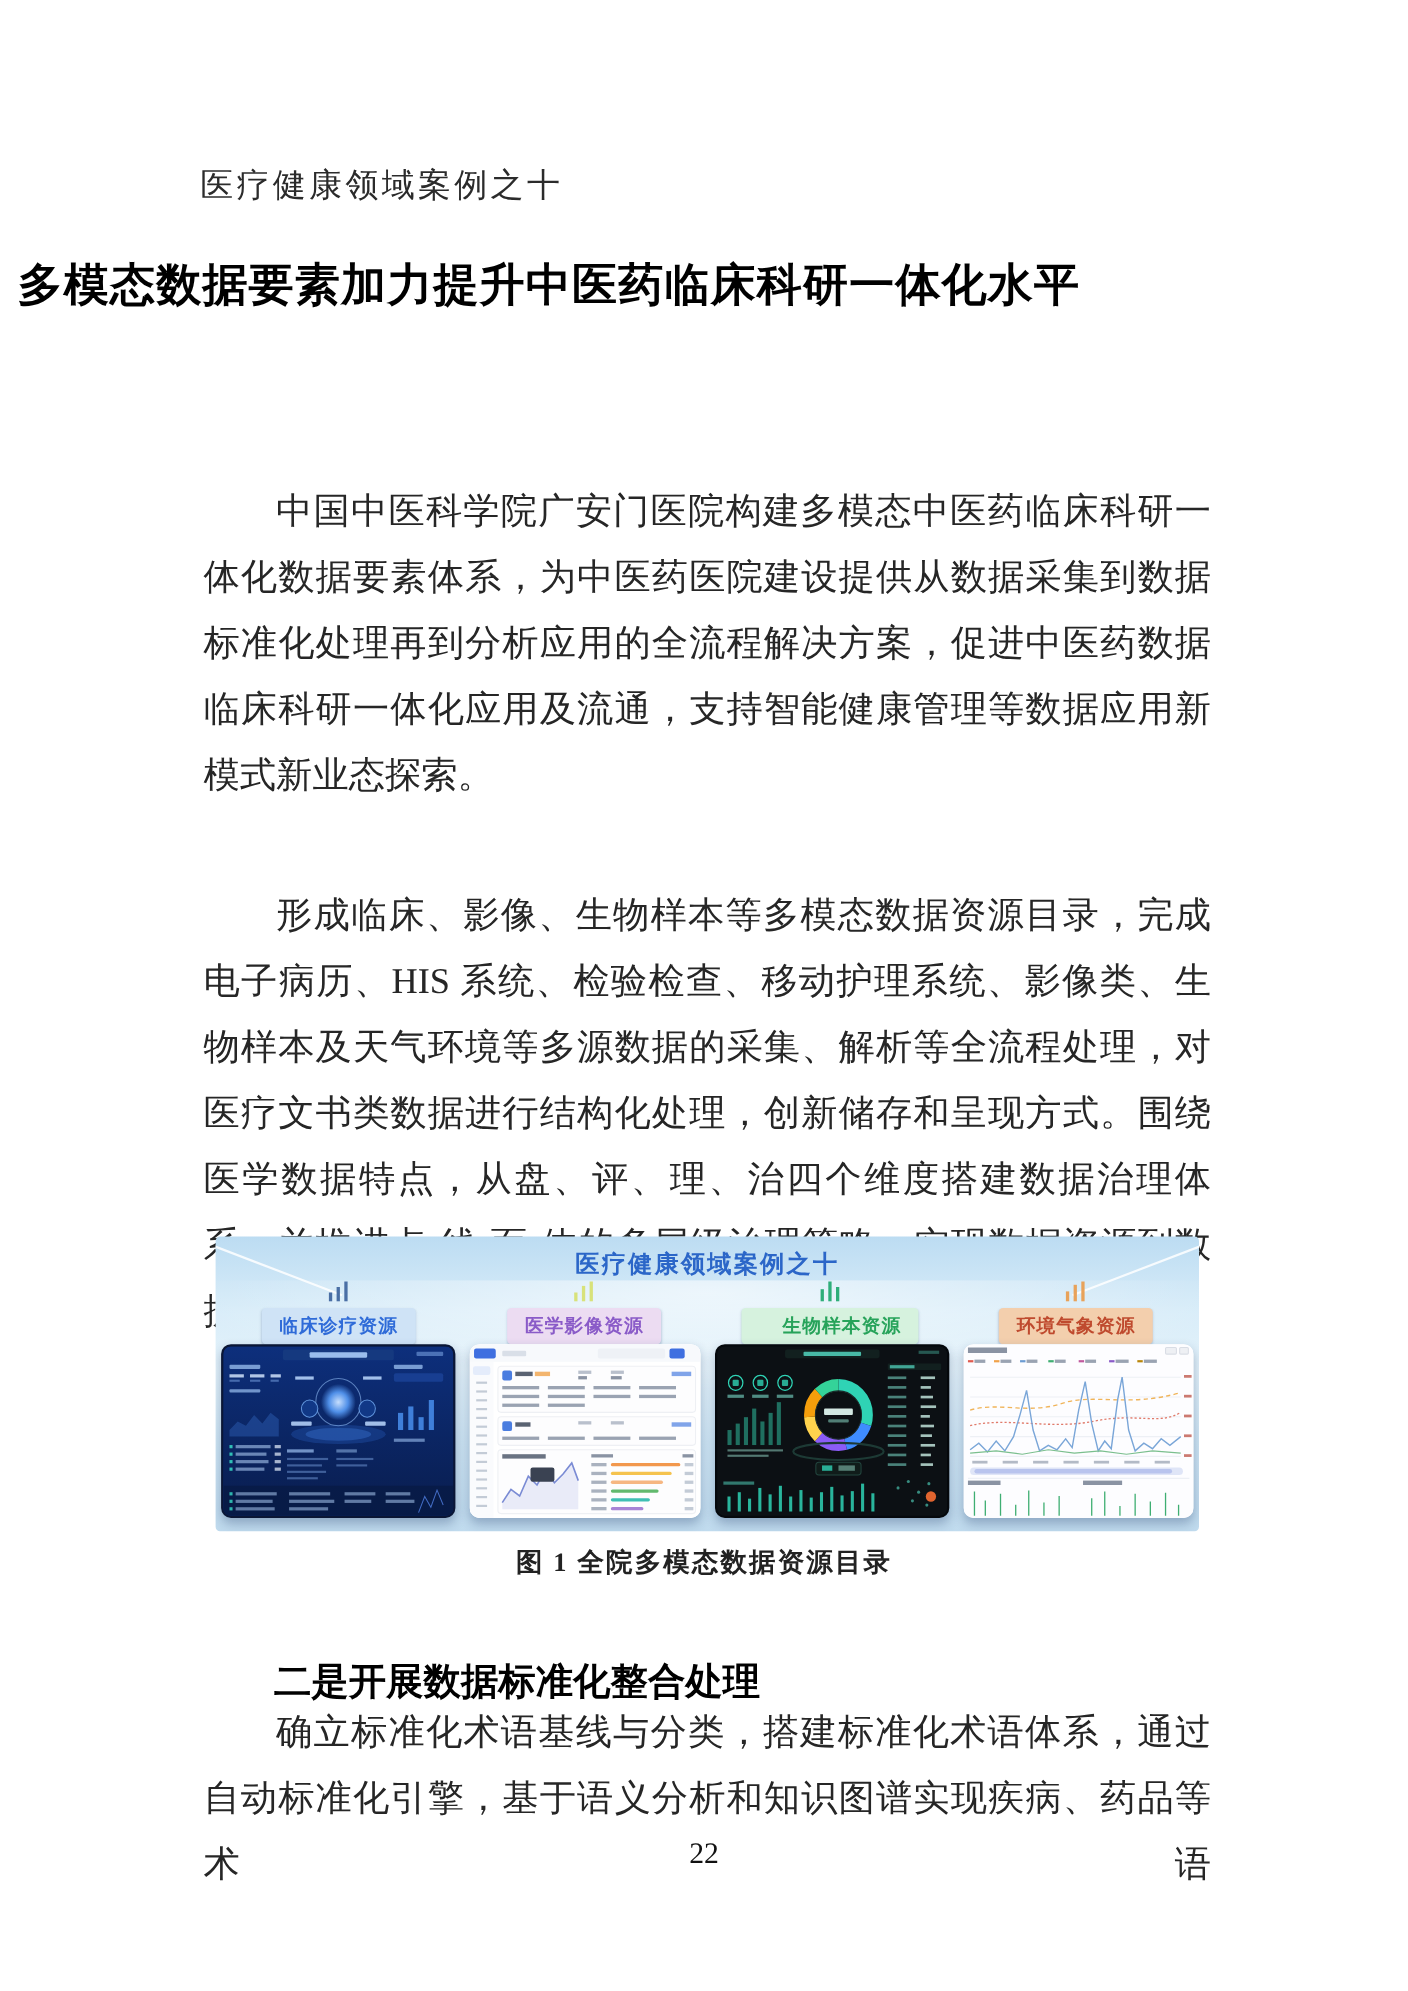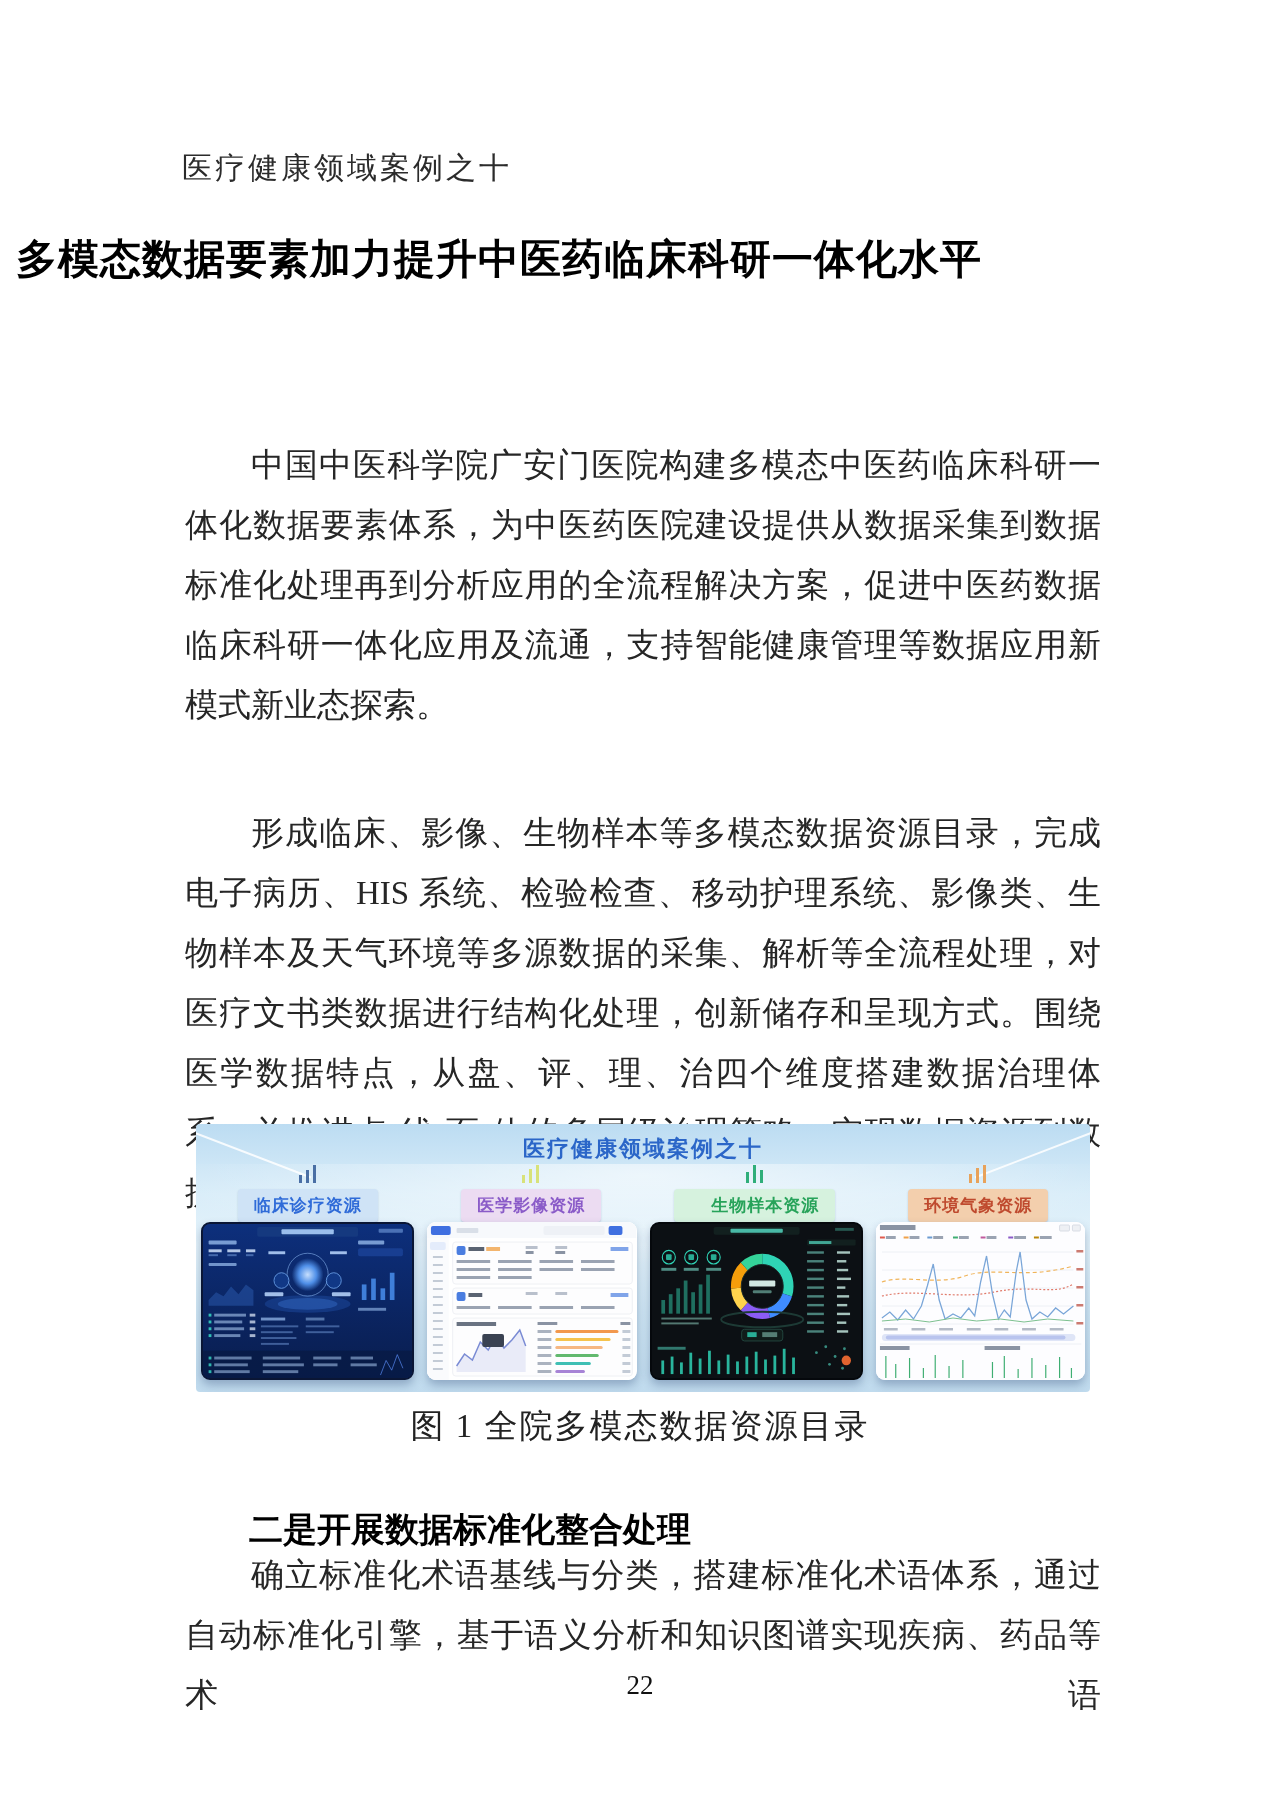--- a/index.html
+++ b/index.html
@@ -33,21 +33,21 @@
   .p3{top:1512px;text-align-last:justify;}
   .sec-head{
     position:absolute;left:249px;
     font-family:"Liberation Sans", sans-serif;
     font-size:34px;font-weight:700;color:#000;line-height:40px;
   }
   .h1{top:719px;}
   .h2{top:1461px;margin-top:48px;}
   .fig-caption{
     position:absolute;left:0;top:1404px;width:1280px;
-    text-align:center;font-size:33px;color:#222;letter-spacing:2px;
+    text-align:center;font-size:24px;color:#222;letter-spacing:2px;font-weight:bold;
   }
   .page-num{
     position:absolute;left:0;top:1670px;width:1280px;
     text-align:center;font-size:27px;color:#111;
   }
 
   
   .figure{
     position:absolute;left:196px;top:1124px;width:894px;height:268px;
     border-radius:4px;overflow:hidden;

